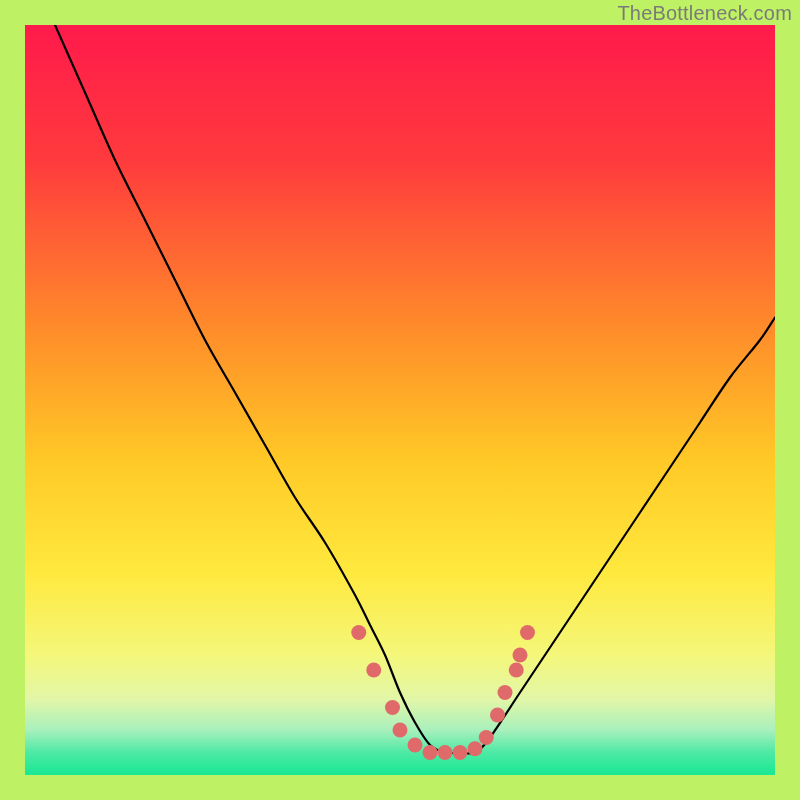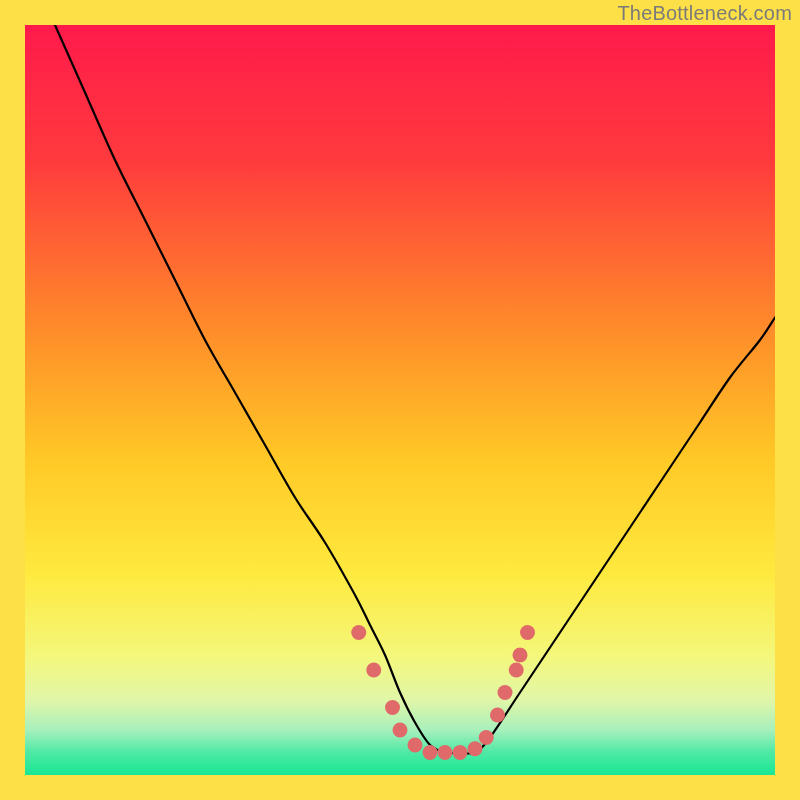--- a/index.html
+++ b/index.html
@@ -5,21 +5,21 @@
   html, body {
     margin: 0;
     padding: 0;
     width: 800px;
     height: 800px;
     overflow: hidden;
   }
   .frame {
     width: 800px;
     height: 800px;
-    background: #fde047;
+    background: #bef264;
     position: relative;
   }
   .plot-area {
     position: absolute;
     left: 25px;
     top: 25px;
     width: 750px;
     height: 750px;
   }
   .watermark {

